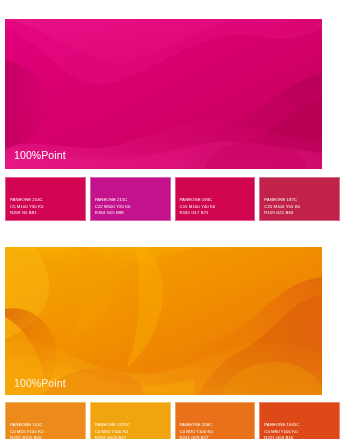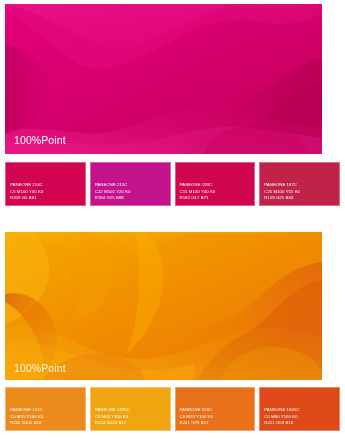--- a/index.html
+++ b/index.html
@@ -17,20 +17,21 @@
     width: 345px;
     height: 439px;
     position: relative;
     background: #ffffff;
     box-sizing: border-box;
   }
   .group {
     position: absolute;
     left: 0;
     width: 327px;
+    margin-top: 15px;
   }
   .group-pink { top: 0; }
   .group-orange { top: 228px; }
 
   .banner {
     position: relative;
     margin: 4px 5px 0 5px;
     height: 150px;
     overflow: hidden;
     box-sizing: border-box;

